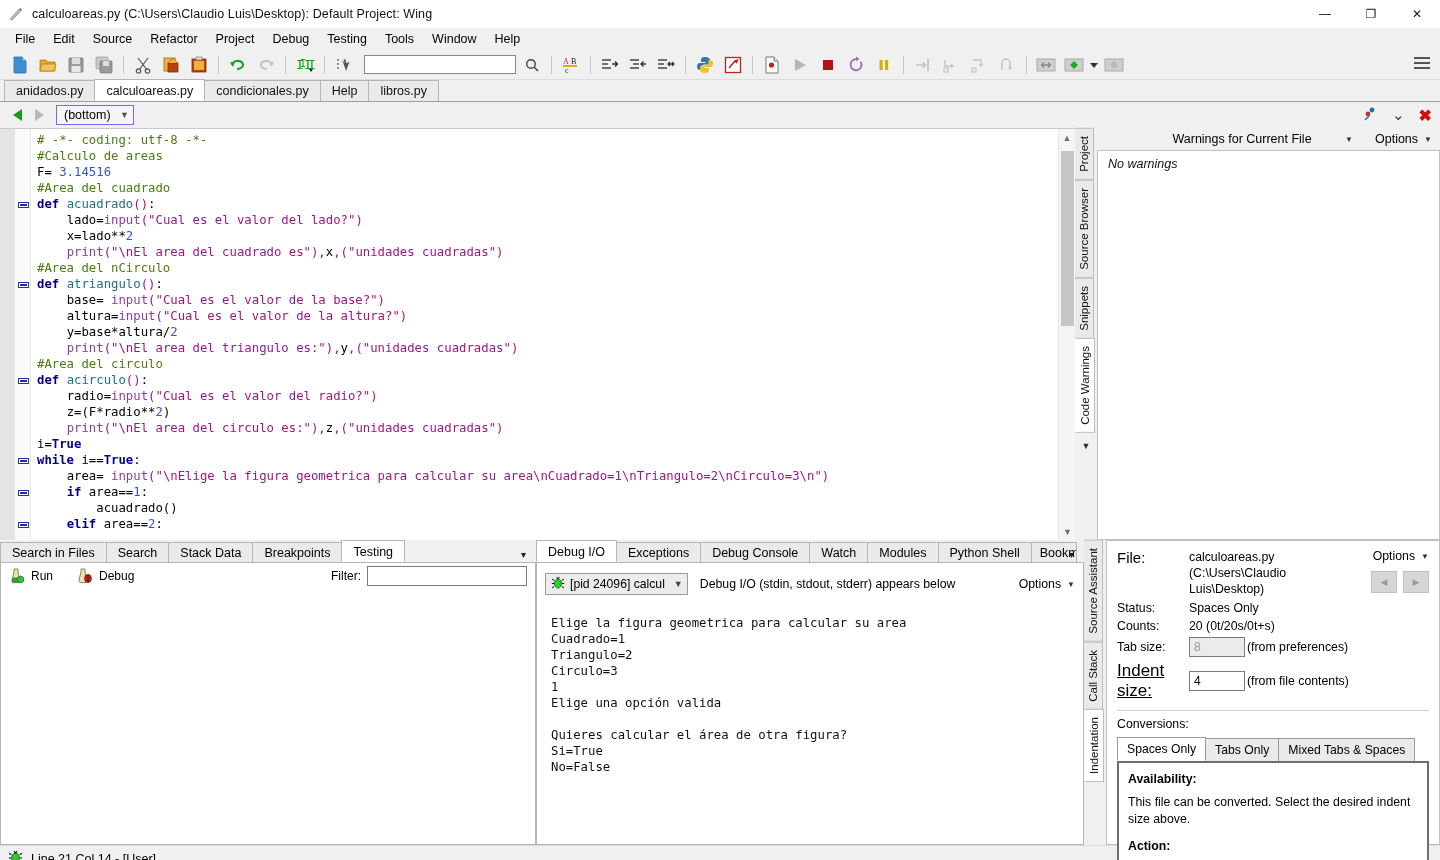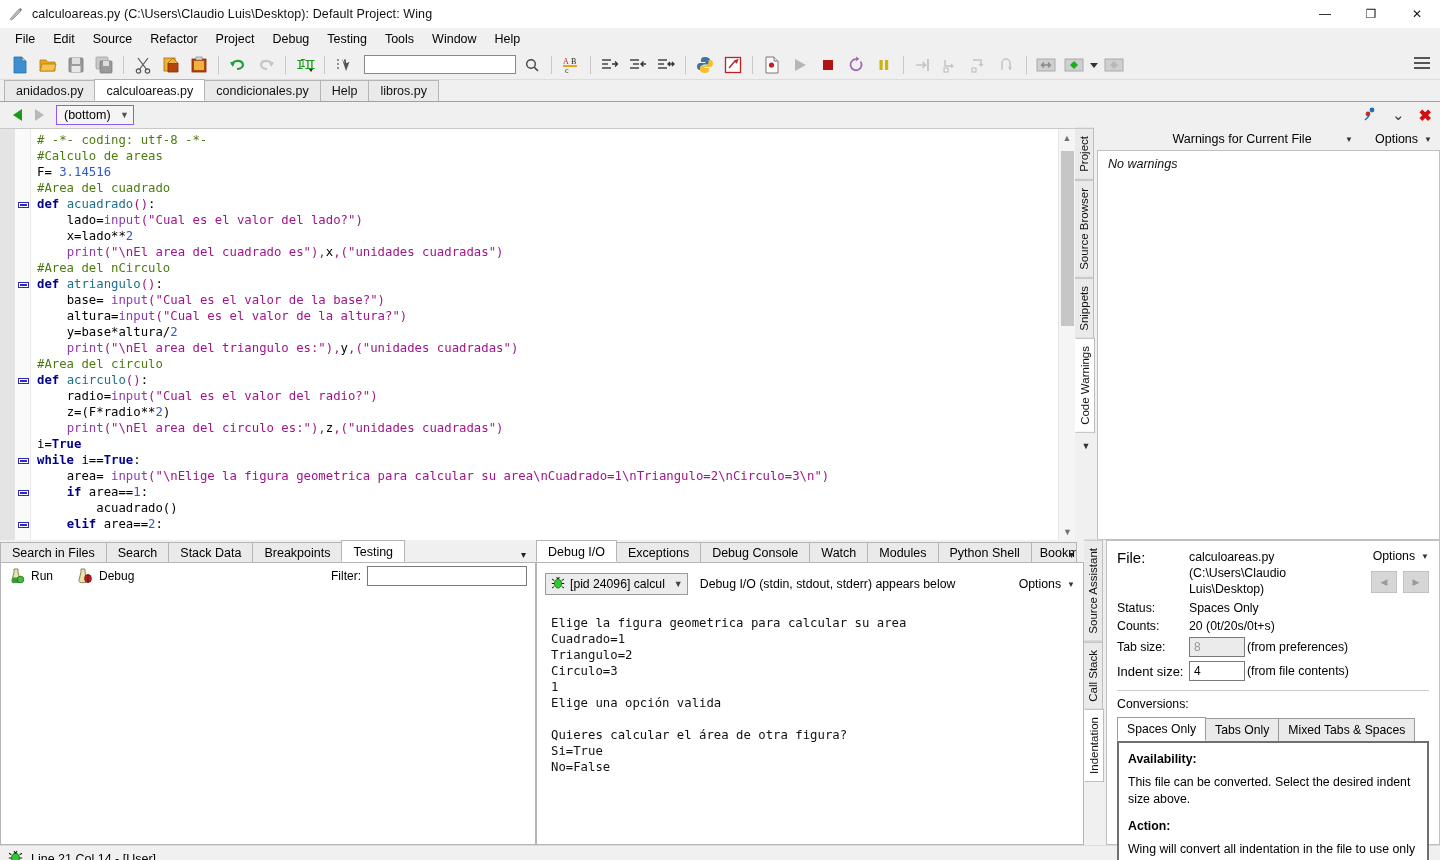--- a/index.html
+++ b/index.html
@@ -634,21 +634,21 @@
             </div>
           </div>
         </div>
 
         <div style="display:flex;align-items:center;margin-bottom:4px;">
           <div style="width:72px;font-size:12.3px;">Tab size:</div>
           <input class="txtfield disabled" style="width: 56px;" readonly="" value="8">
           <span style="font-size:12.3px;margin-left:2px;">(from preferences)</span>
         </div>
         <div style="display:flex;align-items:center;">
-          <div style="width:72px;font-size:13px;">Indent size:</div>
+          <div style="width:72px;font-size:17px;text-decoration:underline;">Indent size:</div>
           <input class="txtfield" style="width: 56px;" value="4">
           <span style="font-size:12.3px;margin-left:2px;">(from file contents)</span>
         </div>
 
         <div style="border-top:1px solid #cfcfcf;margin:9px 0 6px 0;"></div>
 
         <div style="font-size:12.3px;margin-bottom:6px;">Conversions:</div>
 
         <div class="ttabs">
           <div class="ttab active">Spaces Only</div>

